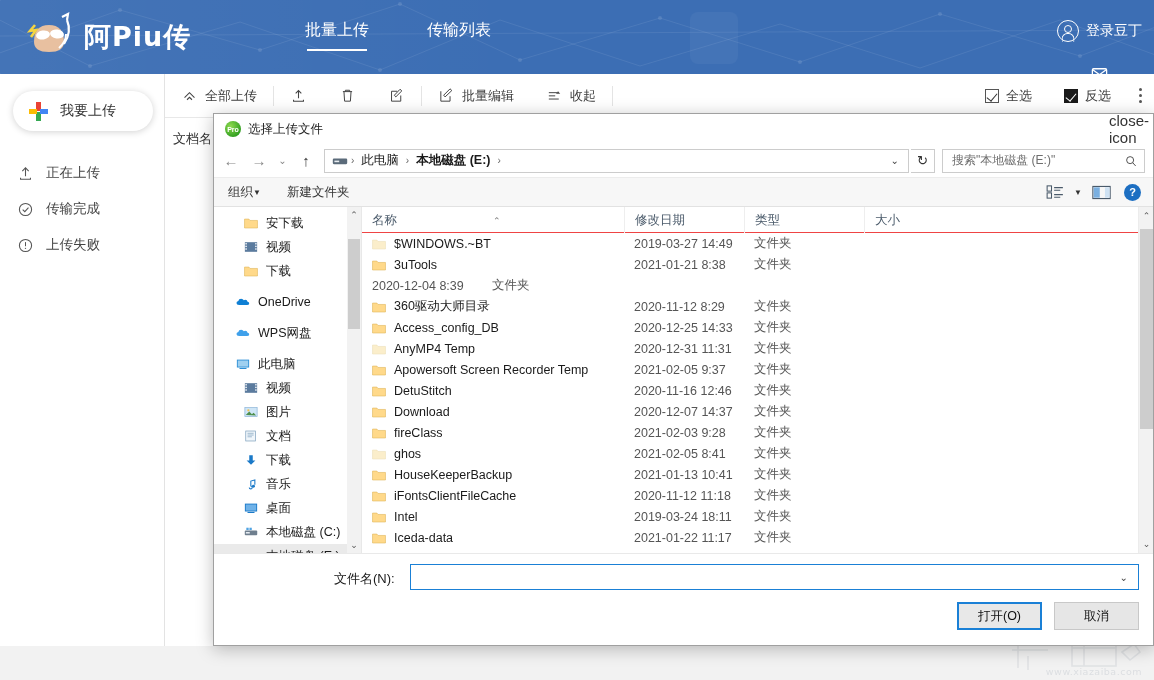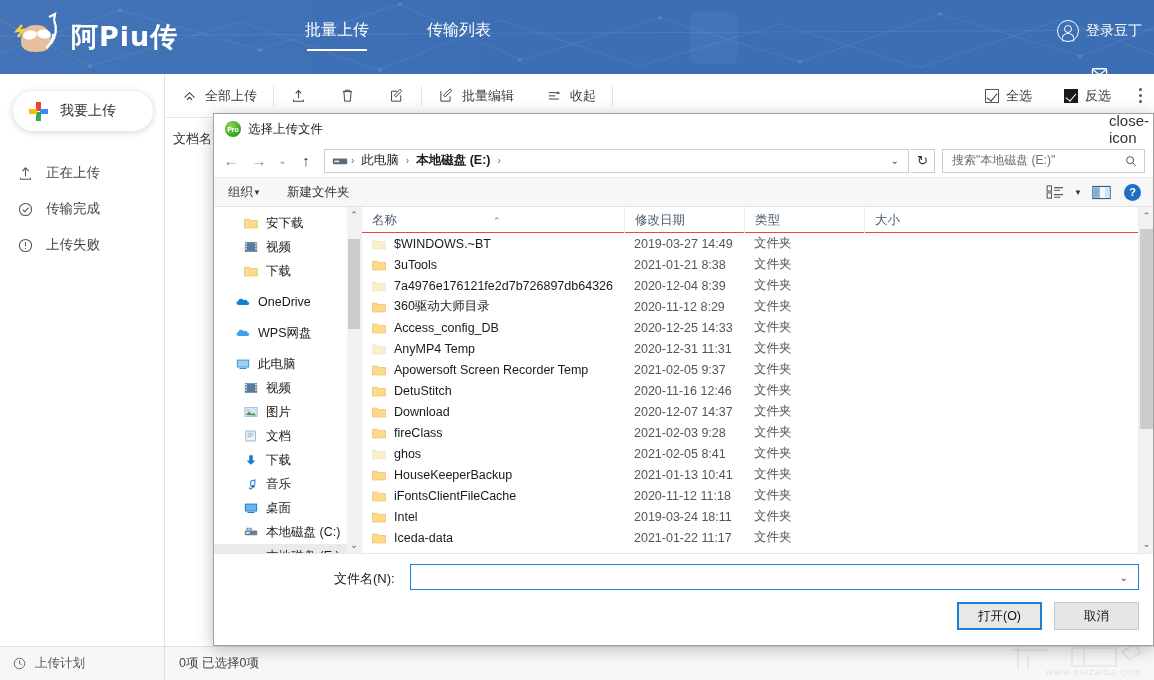--- a/index.html
+++ b/index.html
@@ -18,21 +18,21 @@
     background: #3c6eb4;
     background-image:
       linear-gradient(to right, rgba(255,255,255,0.045), rgba(255,255,255,0) 45%),
       linear-gradient(115deg, rgba(255,255,255,0.05) 0 1px, transparent 1px 60px),
       linear-gradient(55deg, rgba(255,255,255,0.04) 0 1px, transparent 1px 80px);
     overflow: hidden;
   }
   .header .netlines {
     position: absolute; inset: 0; opacity: .45;
   }
-  .logo-wrap { position: absolute; left: 7px; top: 8px; display: flex; align-items: center; justify-content: flex-end; }
+  .logo-wrap { position: absolute; left: 20px; top: 8px; display: flex; align-items: center; justify-content: flex-end; }
   .logo-mark { width: 58px; height: 58px; position: relative; }
   .logo-text {
     margin-left: 6px; color: #fff; font-size: 27px; letter-spacing: 1px;
     font-family: "DejaVu Sans", sans-serif; font-weight: bold;
   }
   .nav { position: absolute; left: 305px; top: 20px; display: flex; gap: 58px; }
   .nav-item {
     color: #fff; font-size: 16px; cursor: pointer; position: relative;
     padding-bottom: 10px;
   }
@@ -452,30 +452,20 @@
       </div>
     </div>
 
     <div class="doc-label">文档名</div>
     <div class="content-card"></div>
     <div class="main-scroll">
       <div class="thumb"></div>
     </div>
   </div>
 
-  <div class="statusbar">
-    <div class="sb-left">
-      <svg width="15" height="15" viewBox="0 0 24 24">
-        <circle cx="12" cy="12" r="8.4" fill="none" stroke="#555" stroke-width="1.4"></circle>
-        <path d="M12 7.4 L12 12 L15.4 14" fill="none" stroke="#555" stroke-width="1.4"></path>
-      </svg>
-      <span>上传计划</span>
-    </div>
-    <div class="sb-right">0项 已选择0项</div>
-  </div>
 
   <div class="watermark">
     <svg width="150" height="52" viewBox="0 0 150 52">
       <g stroke="#9aa4b0" stroke-width="1.6" fill="none" opacity="0.8">
         <path d="M14 8 L62 8 M20 8 L20 42 M14 24 L50 24 M30 30 L30 44"></path>
         <path d="M74 6 L118 6 L118 40 L74 40 Z M86 6 L86 40 M74 22 L118 22"></path>
         <path d="M124 26 L136 18 L142 26 L132 34 Z"></path>
       </g>
     </svg>
     <span class="wm-text">www.xiazaiba.com</span>
@@ -697,26 +687,20 @@
                 <svg class="folder-ico" viewBox="0 0 16 13">
                   <path d="M0.6 2 h5 l1.3 1.6 h8.5 v8.6 h-14.8z" fill="#ffd98a" stroke="#e0b65c" stroke-width="0.7"></path>
                 </svg>
                 <span>3uTools</span>
               </div>
               <div class="c-date" style="width:120px;padding-left:10px">2021-01-21 8:38</div>
               <div class="c-type" style="width:120px;padding-left:10px">文件夹</div>
               <div style="width:105px;padding-left:10px"></div>
             </div>
             <div class="frow">
-              <div class="c-name" style="width:262px;overflow:hidden;white-space:nowrap">
-                <svg class="folder-ico" viewBox="0 0 16 13">
-                  <path d="M0.6 2 h5 l1.3 1.6 h8.5 v8.6 h-14.8z" fill="#fbeecb" stroke="#eddfba" stroke-width="0.7"></path>
-                </svg>
-                <span>7a4976e176121fe2d7b726897db64326</span>
-              </div>
               <div class="c-date" style="width:120px;padding-left:10px">2020-12-04 8:39</div>
               <div class="c-type" style="width:120px;padding-left:10px">文件夹</div>
               <div style="width:105px;padding-left:10px"></div>
             </div>
             <div class="frow">
               <div class="c-name" style="width:262px;overflow:hidden;white-space:nowrap">
                 <svg class="folder-ico" viewBox="0 0 16 13">
                   <path d="M0.6 2 h5 l1.3 1.6 h8.5 v8.6 h-14.8z" fill="#ffd98a" stroke="#e0b65c" stroke-width="0.7"></path>
                 </svg>
                 <span>360驱动大师目录</span>

